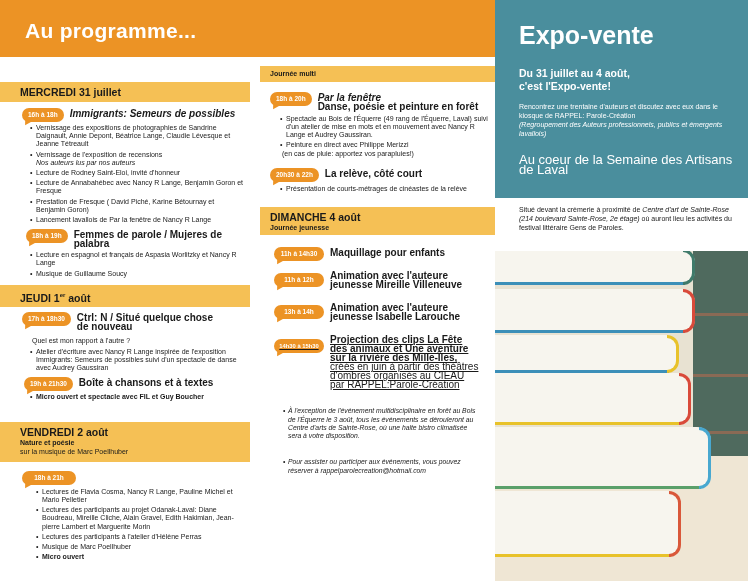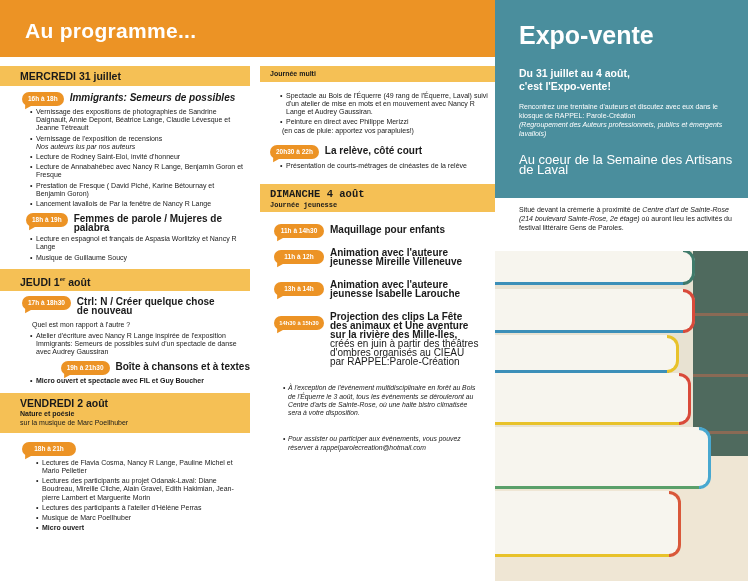--- a/index.html
+++ b/index.html
@@ -59,21 +59,21 @@
   .book .spine { position: absolute; right: 0; top: 0; bottom: 0; width: 12px; border-radius: 0 14px 14px 0; border: 3px solid; border-left: none; }
 </style>
 </head>
 <body>
 
 <div class="left-area">
   <div class="prog-header">
     <div class="prog-title">Au programme...</div>
   </div>
 
-  <div class="col col-1" style="top:66px;">
+  <div class="col col-1" style="top:82px;">
 
     <div class="day-band">
       <div class="day-title">MERCREDI 31 juillet</div>
     </div>
     <div class="slot" style="margin-top:6px;">
       <div class="slot-head" style="padding-left:22px;">
         <span class="pill">16h à 18h</span>
         <span class="slot-title"><i>Immigrants: Semeurs de possibles</i></span>
       </div>
       <ul class="bullets">
@@ -95,38 +95,38 @@
         <li>Musique de Guillaume Soucy</li>
       </ul>
     </div>
 
     <div class="day-band" style="margin-top:7px;">
       <div class="day-title"><span>JEUDI 1</span><sup>er</sup><span> août</span></div>
     </div>
     <div class="slot" style="margin-top:5px;">
       <div class="slot-head" style="padding-left:22px;">
         <span class="pill">17h à 18h30</span>
-        <span class="slot-title" style="width:150px;">Ctrl: N / Créer quelque chose de nouveau</span>
+        <span class="slot-title" style="width:150px;">Ctrl: N / Situé quelque chose de nouveau</span>
       </div>
       <div class="plain" style="margin-top:6px;">Quel est mon rapport à l'autre ?</div>
       <ul class="bullets">
         <li>Atelier d'écriture avec Nancy R Lange inspirée de l'exposition Immigrants: Semeurs de possibles suivi d'un spectacle de danse avec Audrey Gaussiran</li>
       </ul>
     </div>
     <div class="slot" style="margin-top:5px;">
-      <div class="slot-head" style="padding-left:24px;justify-content:flex-end;">
+      <div class="slot-head" style="padding-left:24px;">
         <span class="pill">19h à 21h30</span>
         <span class="slot-title">Boîte à chansons et à textes</span>
       </div>
       <ul class="bullets">
         <li class="bold">Micro ouvert et spectacle avec FIL et Guy Boucher</li>
       </ul>
     </div>
 
-    <div class="day-band" style="margin-top:8px; padding-bottom:6px;">
+    <div class="day-band" style="margin-top:21px; padding-bottom:6px;">
       <div class="day-title">VENDREDI 2 août</div>
       <div class="day-sub">Nature et poésie</div>
       <div class="day-sub2">sur la musique de Marc Poellhuber</div>
     </div>
     <div class="slot" style="margin-top:9px;">
       <div class="slot-head" style="padding-left:22px;">
         <span class="pill" style="width:54px;">18h à 21h</span>
       </div>
       <ul class="bullets" style="padding-left:42px; margin-top:3px;">
         <li>Lectures de Flavia Cosma, Nancy R Lange, Pauline Michel et Mario Pelletier</li>
@@ -137,37 +137,41 @@
       </ul>
     </div>
   </div>
 
   <div class="col col-2" style="top:66px;">
 
     <div class="day-band">
       <div class="day-sub">Journée multi</div>
     </div>
     <div class="slot" style="margin-top:10px;">
+      <div class="slot-head" style="padding-left:10px;">
+        <span class="pill">18h à 20h</span>
+        <span class="slot-title"><i>Par la fenêtre</i><br><span>Danse, poésie et peinture en forêt</span></span>
+      </div>
       <ul class="bullets" style="padding-left:26px; margin-top:4px;">
         <li>Spectacle au Bois de l'Équerre  (49 rang de l'Équerre, Laval) suivi d'un atelier de mise en mots et en mouvement avec Nancy R Lange et Audrey Gaussiran.</li>
         <li>Peinture en direct avec Philippe Merizzi</li>
       </ul>
       <div class="plain" style="padding-left:22px; margin-top:1px;">(en cas de pluie: apportez vos parapluies!)</div>
     </div>
     <div class="slot" style="margin-top:9px;">
       <div class="slot-head" style="padding-left:10px;">
         <span class="pill">20h30 à 22h</span>
         <span class="slot-title">La relève, côté court</span>
       </div>
       <ul class="bullets" style="padding-left:26px; margin-top:3px;">
         <li>Présentation de courts-métrages de cinéastes de la relève</li>
       </ul>
     </div>
 
-    <div class="day-band" style="margin-top:14px;font-family:Liberation Mono, monospace;">
+    <div class="day-band" style="margin-top:14px;">
       <div class="day-title">DIMANCHE 4 août</div>
       <div class="day-sub">Journée jeunesse</div>
     </div>
     <div class="slot" style="margin-top:12px;">
       <div class="slot-head" style="padding-left:14px;">
         <span class="pill" style="width:50px; padding:0;">11h à 14h30</span>
         <span class="slot-title" style="width:150px;">Maquillage pour enfants</span>
       </div>
     </div>
     <div class="slot" style="margin-top:9px;">
@@ -175,21 +179,21 @@
         <span class="pill" style="width:50px; padding:0; margin-top:3px;">11h à 12h</span>
         <span class="slot-title" style="width:150px;">Animation avec l'auteure jeunesse Mireille Villeneuve</span>
       </div>
     </div>
     <div class="slot" style="margin-top:13px;">
       <div class="slot-head" style="padding-left:14px;">
         <span class="pill" style="width:50px; padding:0; margin-top:3px;">13h à 14h</span>
         <span class="slot-title" style="width:150px;">Animation avec l'auteure jeunesse Isabelle Larouche</span>
       </div>
     </div>
-    <div class="slot" style="margin-top:13px;">
+    <div class="slot" style="margin-top:13px;text-decoration:underline;">
       <div class="slot-head" style="padding-left:14px;">
         <span class="pill" style="width:50px; padding:0; margin-top:5px; font-size:5.8px;">14h30 à 15h30</span>
         <span class="slot-title" style="width:155px;"><span>Projection des clips La Fête des animaux et Une aventure sur la rivière des Mille-Îles,</span><span style="font-weight:normal;"> créés en juin à partir des théâtres d'ombres organisés au CIEAU par RAPPEL:Parole-Création</span></span>
       </div>
     </div>
 
     <ul class="notes" style="margin-top:18px; padding-left:28px;">
       <li>À l'exception de l'événement multidisciplinaire en forêt au Bois de l'Équerre le 3 août, tous les événements se dérouleront au Centre d'arts de Sainte-Rose, où une halte bistro climatisée sera à votre disposition.</li>
       <li style="margin-top:18px;">Pour assister ou participer aux événements, vous pouvez réserver à rappelparolecreation@hotmail.com</li>
     </ul>

